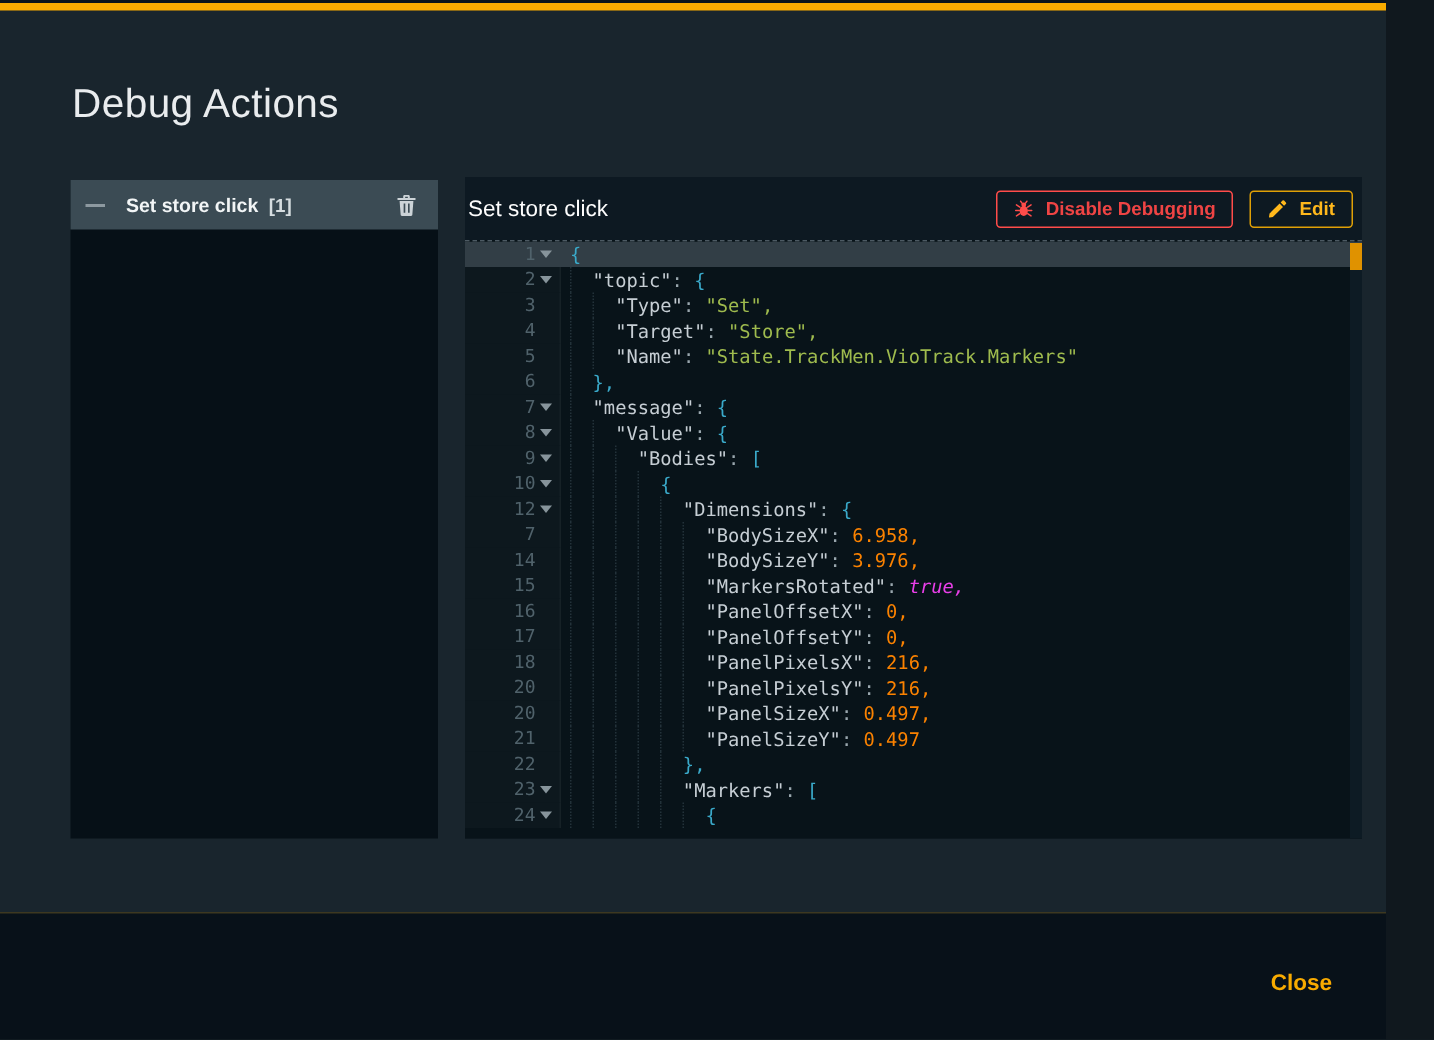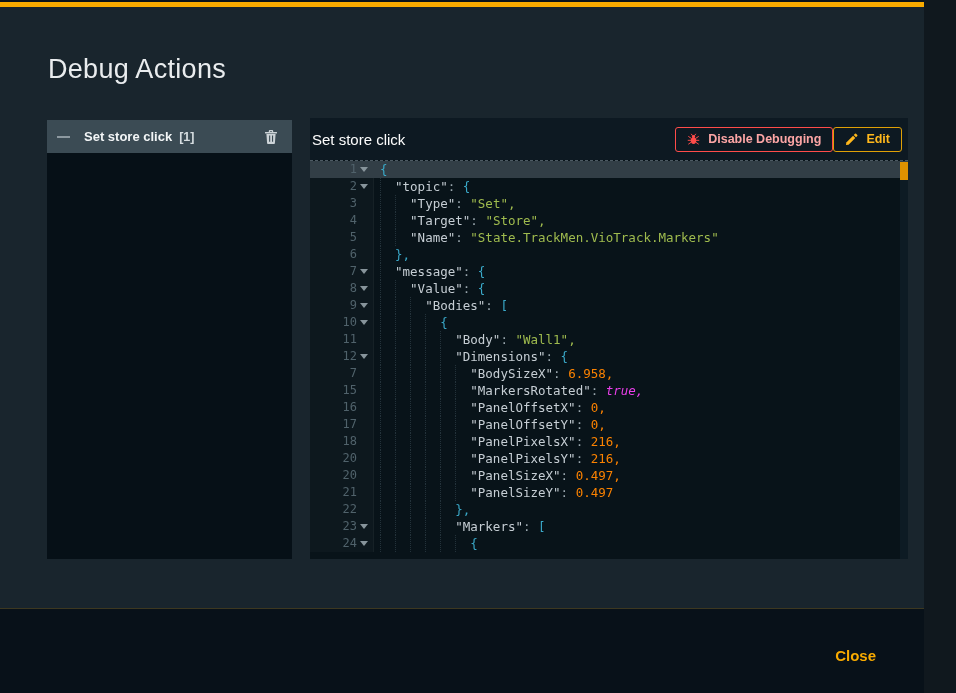--- a/index.html
+++ b/index.html
@@ -32,21 +32,21 @@
   
   .panel { position:absolute; left:310px; top:118px; width:598px; height:441px; background:#0d1922; }
   .panel-header { height:42px; display:flex; align-items:center; padding:0 6px 0 2px; }
   .panel-title { font-size:15px; color:#fdfdfd; font-weight:400; }
   .header-spacer { flex:1; }
   .btn {
     display:inline-flex; align-items:center; gap:8px; height:25px; padding:0 11px;
     background:transparent; border-radius:3px; cursor:pointer;
     font-family:"Liberation Sans", sans-serif; font-size:12.5px; font-weight:700;
   }
-  .btn-danger { border:1px solid #ff4c4a; color:#fca5a5; }
+  .btn-danger { border:1px solid #ff4c4a; color:#ef4444; margin-right:11px; }
   .btn-warning { border:1px solid #dfa006; color:#ffb81c;justify-content:space-between; }
 
   
   .editor {
     position:absolute; left:0; top:42px; width:598px; height:399px;
     background:#081319; border-top:1px dashed #4d5a63; overflow:hidden;
     font-family:"DejaVu Sans Mono", monospace; font-size:12.5px; line-height:17px;
     cursor:text;
   }
   .code-line { display:flex; height:17px; white-space:pre; }
@@ -73,21 +73,21 @@
     position:absolute; right:0; top:1px; bottom:0; width:8px; background:#0d1b24;
   }
   .scroll-thumb { position:absolute; left:0; top:0; width:8px; height:18px; background:#e09200; cursor:pointer; }
 
   
   .footer {
     position:absolute; left:0; top:608px; width:956px; height:85px;
     background:#081119; border-top:1px solid #3d3820;
   }
   .close-btn {
-    position:absolute; right:72px; top:34px;
+    position:absolute; right:60px; top:34px;
     background:none; border:none; cursor:pointer;
     font-family:"Liberation Sans", sans-serif; font-size:15px; font-weight:700; color:#f9ab00;
     padding:4px 8px;
   }
 </style>
 </head>
 <body>
 
 <div class="screen">
   <div class="top-strip"></div>
@@ -151,23 +151,23 @@
           <div class="code-line active"><div class="gutter"><span class="lnum">1</span><span class="fold has"></span></div><div class="code"><span class="tk-brace">{</span></div></div>
           <div class="code-line"><div class="gutter"><span class="lnum">2</span><span class="fold has"></span></div><div class="code"><span class="ig"></span><span class="tk-key">"topic"</span><span class="tk-pun">: </span><span class="tk-brace">{</span></div></div>
           <div class="code-line"><div class="gutter"><span class="lnum">3</span><span class="fold"></span></div><div class="code"><span class="ig"></span><span class="ig"></span><span class="tk-key">"Type"</span><span class="tk-pun">: </span><span class="tk-str">"Set",</span></div></div>
           <div class="code-line"><div class="gutter"><span class="lnum">4</span><span class="fold"></span></div><div class="code"><span class="ig"></span><span class="ig"></span><span class="tk-key">"Target"</span><span class="tk-pun">: </span><span class="tk-str">"Store",</span></div></div>
           <div class="code-line"><div class="gutter"><span class="lnum">5</span><span class="fold"></span></div><div class="code"><span class="ig"></span><span class="ig"></span><span class="tk-key">"Name"</span><span class="tk-pun">: </span><span class="tk-str">"State.TrackMen.VioTrack.Markers"</span></div></div>
           <div class="code-line"><div class="gutter"><span class="lnum">6</span><span class="fold"></span></div><div class="code"><span class="ig"></span><span class="tk-brace">},</span></div></div>
           <div class="code-line"><div class="gutter"><span class="lnum">7</span><span class="fold has"></span></div><div class="code"><span class="ig"></span><span class="tk-key">"message"</span><span class="tk-pun">: </span><span class="tk-brace">{</span></div></div>
           <div class="code-line"><div class="gutter"><span class="lnum">8</span><span class="fold has"></span></div><div class="code"><span class="ig"></span><span class="ig"></span><span class="tk-key">"Value"</span><span class="tk-pun">: </span><span class="tk-brace">{</span></div></div>
           <div class="code-line"><div class="gutter"><span class="lnum">9</span><span class="fold has"></span></div><div class="code"><span class="ig"></span><span class="ig"></span><span class="ig"></span><span class="tk-key">"Bodies"</span><span class="tk-pun">: </span><span class="tk-brace">[</span></div></div>
           <div class="code-line"><div class="gutter"><span class="lnum">10</span><span class="fold has"></span></div><div class="code"><span class="ig"></span><span class="ig"></span><span class="ig"></span><span class="ig"></span><span class="tk-brace">{</span></div></div>
-          <div class="code-line"><div class="gutter"><span class="lnum">11</span><span class="fold"></span></div><div class="code"><span class="ig"></span><span class="ig"></span><span class="ig"></span><span class="ig"></span><span class="ig"></span><span class="tk-key">"Body"</span><span class="tk-pun">: </span><span class="tk-str">"Wall1",</span></div></div>
           <div class="code-line"><div class="gutter"><span class="lnum">12</span><span class="fold has"></span></div><div class="code"><span class="ig"></span><span class="ig"></span><span class="ig"></span><span class="ig"></span><span class="ig"></span><span class="tk-key">"Dimensions"</span><span class="tk-pun">: </span><span class="tk-brace">{</span></div></div>
           <div class="code-line"><div class="gutter"><span class="lnum">7</span><span class="fold"></span></div><div class="code"><span class="ig"></span><span class="ig"></span><span class="ig"></span><span class="ig"></span><span class="ig"></span><span class="ig"></span><span class="tk-key">"BodySizeX"</span><span class="tk-pun">: </span><span class="tk-num">6.958,</span></div></div>
+          <div class="code-line"><div class="gutter"><span class="lnum">14</span><span class="fold"></span></div><div class="code"><span class="ig"></span><span class="ig"></span><span class="ig"></span><span class="ig"></span><span class="ig"></span><span class="ig"></span><span class="tk-key">"BodySizeY"</span><span class="tk-pun">: </span><span class="tk-num">3.976,</span></div></div>
           <div class="code-line"><div class="gutter"><span class="lnum">15</span><span class="fold"></span></div><div class="code"><span class="ig"></span><span class="ig"></span><span class="ig"></span><span class="ig"></span><span class="ig"></span><span class="ig"></span><span class="tk-key">"MarkersRotated"</span><span class="tk-pun">: </span><span class="tk-bool">true,</span></div></div>
           <div class="code-line"><div class="gutter"><span class="lnum">16</span><span class="fold"></span></div><div class="code"><span class="ig"></span><span class="ig"></span><span class="ig"></span><span class="ig"></span><span class="ig"></span><span class="ig"></span><span class="tk-key">"PanelOffsetX"</span><span class="tk-pun">: </span><span class="tk-num">0,</span></div></div>
           <div class="code-line"><div class="gutter"><span class="lnum">17</span><span class="fold"></span></div><div class="code"><span class="ig"></span><span class="ig"></span><span class="ig"></span><span class="ig"></span><span class="ig"></span><span class="ig"></span><span class="tk-key">"PanelOffsetY"</span><span class="tk-pun">: </span><span class="tk-num">0,</span></div></div>
           <div class="code-line"><div class="gutter"><span class="lnum">18</span><span class="fold"></span></div><div class="code"><span class="ig"></span><span class="ig"></span><span class="ig"></span><span class="ig"></span><span class="ig"></span><span class="ig"></span><span class="tk-key">"PanelPixelsX"</span><span class="tk-pun">: </span><span class="tk-num">216,</span></div></div>
           <div class="code-line"><div class="gutter"><span class="lnum">20</span><span class="fold"></span></div><div class="code"><span class="ig"></span><span class="ig"></span><span class="ig"></span><span class="ig"></span><span class="ig"></span><span class="ig"></span><span class="tk-key">"PanelPixelsY"</span><span class="tk-pun">: </span><span class="tk-num">216,</span></div></div>
           <div class="code-line"><div class="gutter"><span class="lnum">20</span><span class="fold"></span></div><div class="code"><span class="ig"></span><span class="ig"></span><span class="ig"></span><span class="ig"></span><span class="ig"></span><span class="ig"></span><span class="tk-key">"PanelSizeX"</span><span class="tk-pun">: </span><span class="tk-num">0.497,</span></div></div>
           <div class="code-line"><div class="gutter"><span class="lnum">21</span><span class="fold"></span></div><div class="code"><span class="ig"></span><span class="ig"></span><span class="ig"></span><span class="ig"></span><span class="ig"></span><span class="ig"></span><span class="tk-key">"PanelSizeY"</span><span class="tk-pun">: </span><span class="tk-num">0.497</span></div></div>
           <div class="code-line"><div class="gutter"><span class="lnum">22</span><span class="fold"></span></div><div class="code"><span class="ig"></span><span class="ig"></span><span class="ig"></span><span class="ig"></span><span class="ig"></span><span class="tk-brace">},</span></div></div>
           <div class="code-line"><div class="gutter"><span class="lnum">23</span><span class="fold has"></span></div><div class="code"><span class="ig"></span><span class="ig"></span><span class="ig"></span><span class="ig"></span><span class="ig"></span><span class="tk-key">"Markers"</span><span class="tk-pun">: </span><span class="tk-brace">[</span></div></div>
           <div class="code-line"><div class="gutter"><span class="lnum">24</span><span class="fold has"></span></div><div class="code"><span class="ig"></span><span class="ig"></span><span class="ig"></span><span class="ig"></span><span class="ig"></span><span class="ig"></span><span class="tk-brace">{</span></div></div>

